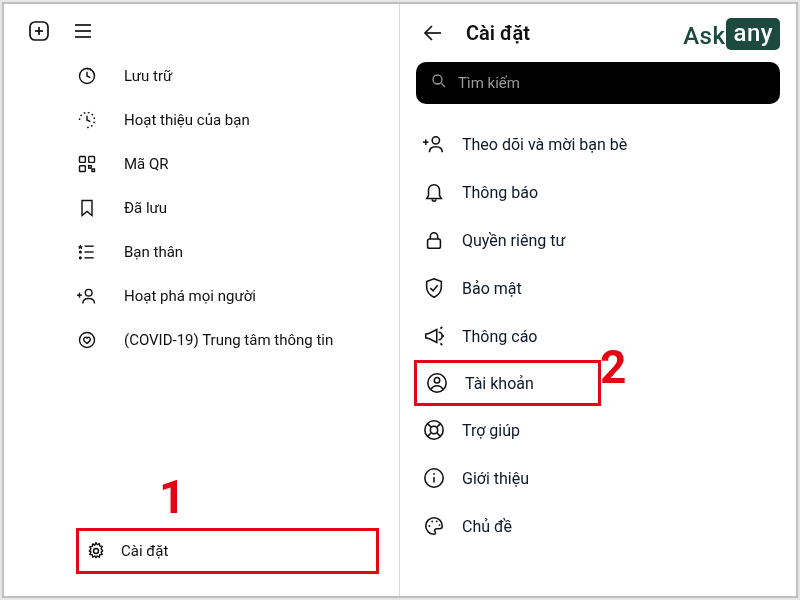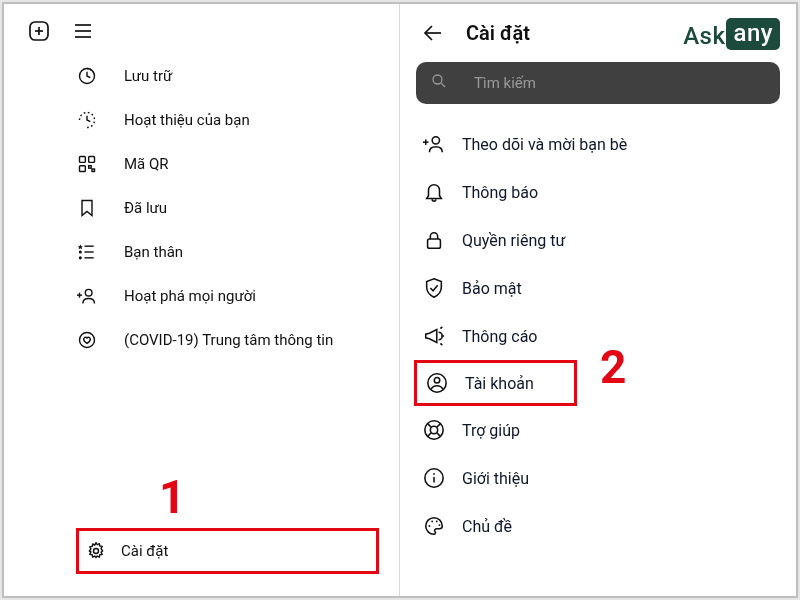--- a/index.html
+++ b/index.html
@@ -122,25 +122,25 @@
   .brand .any-box {
     background: #1c4a3d;
     color: #fff;
     padding: 1px 7px 3px 7px;
     border-radius: 5px;
     margin-left: 1px;
     font-weight: 500;
   }
   .search-bar {
     margin: 4px 16px 16px 16px;
-    background: #404040;
+    background: #000000;
     border-radius: 10px;
     display: flex;
     align-items: center;
-    gap: 26px;
+    gap: 10px;
     padding: 10px 14px;
     color: #9a9a9a;
   }
   .search-bar .sb-text { font-size: 15px; }
   .right-list {
     padding-left: 22px;
     padding-right: 16px;
   }
   .right-item {
     display: flex;
@@ -148,21 +148,21 @@
     gap: 16px;
     padding: 12px 0;
     cursor: pointer;
   }
   .right-item .ri-icon { width:24px; height:24px; display:flex; align-items:center; justify-content:center; flex-shrink:0;}
   .right-item .ri-label { font-size: 16px; color:#0f172a; }
   .right-item.highlight {
     border: 3px solid #e30613;
     padding: 8px 8px;
     margin-left: -8px;
-    width: 163px;
+    width: 187px;
   }
   .callout-2 {
     position: absolute;
     top: 336px;
     left: 200px;
     font-size: 46px;
     font-weight: 700;
     color: #e30613;
   }
   svg { stroke: #111; stroke-width: 1.7; fill: none; }

